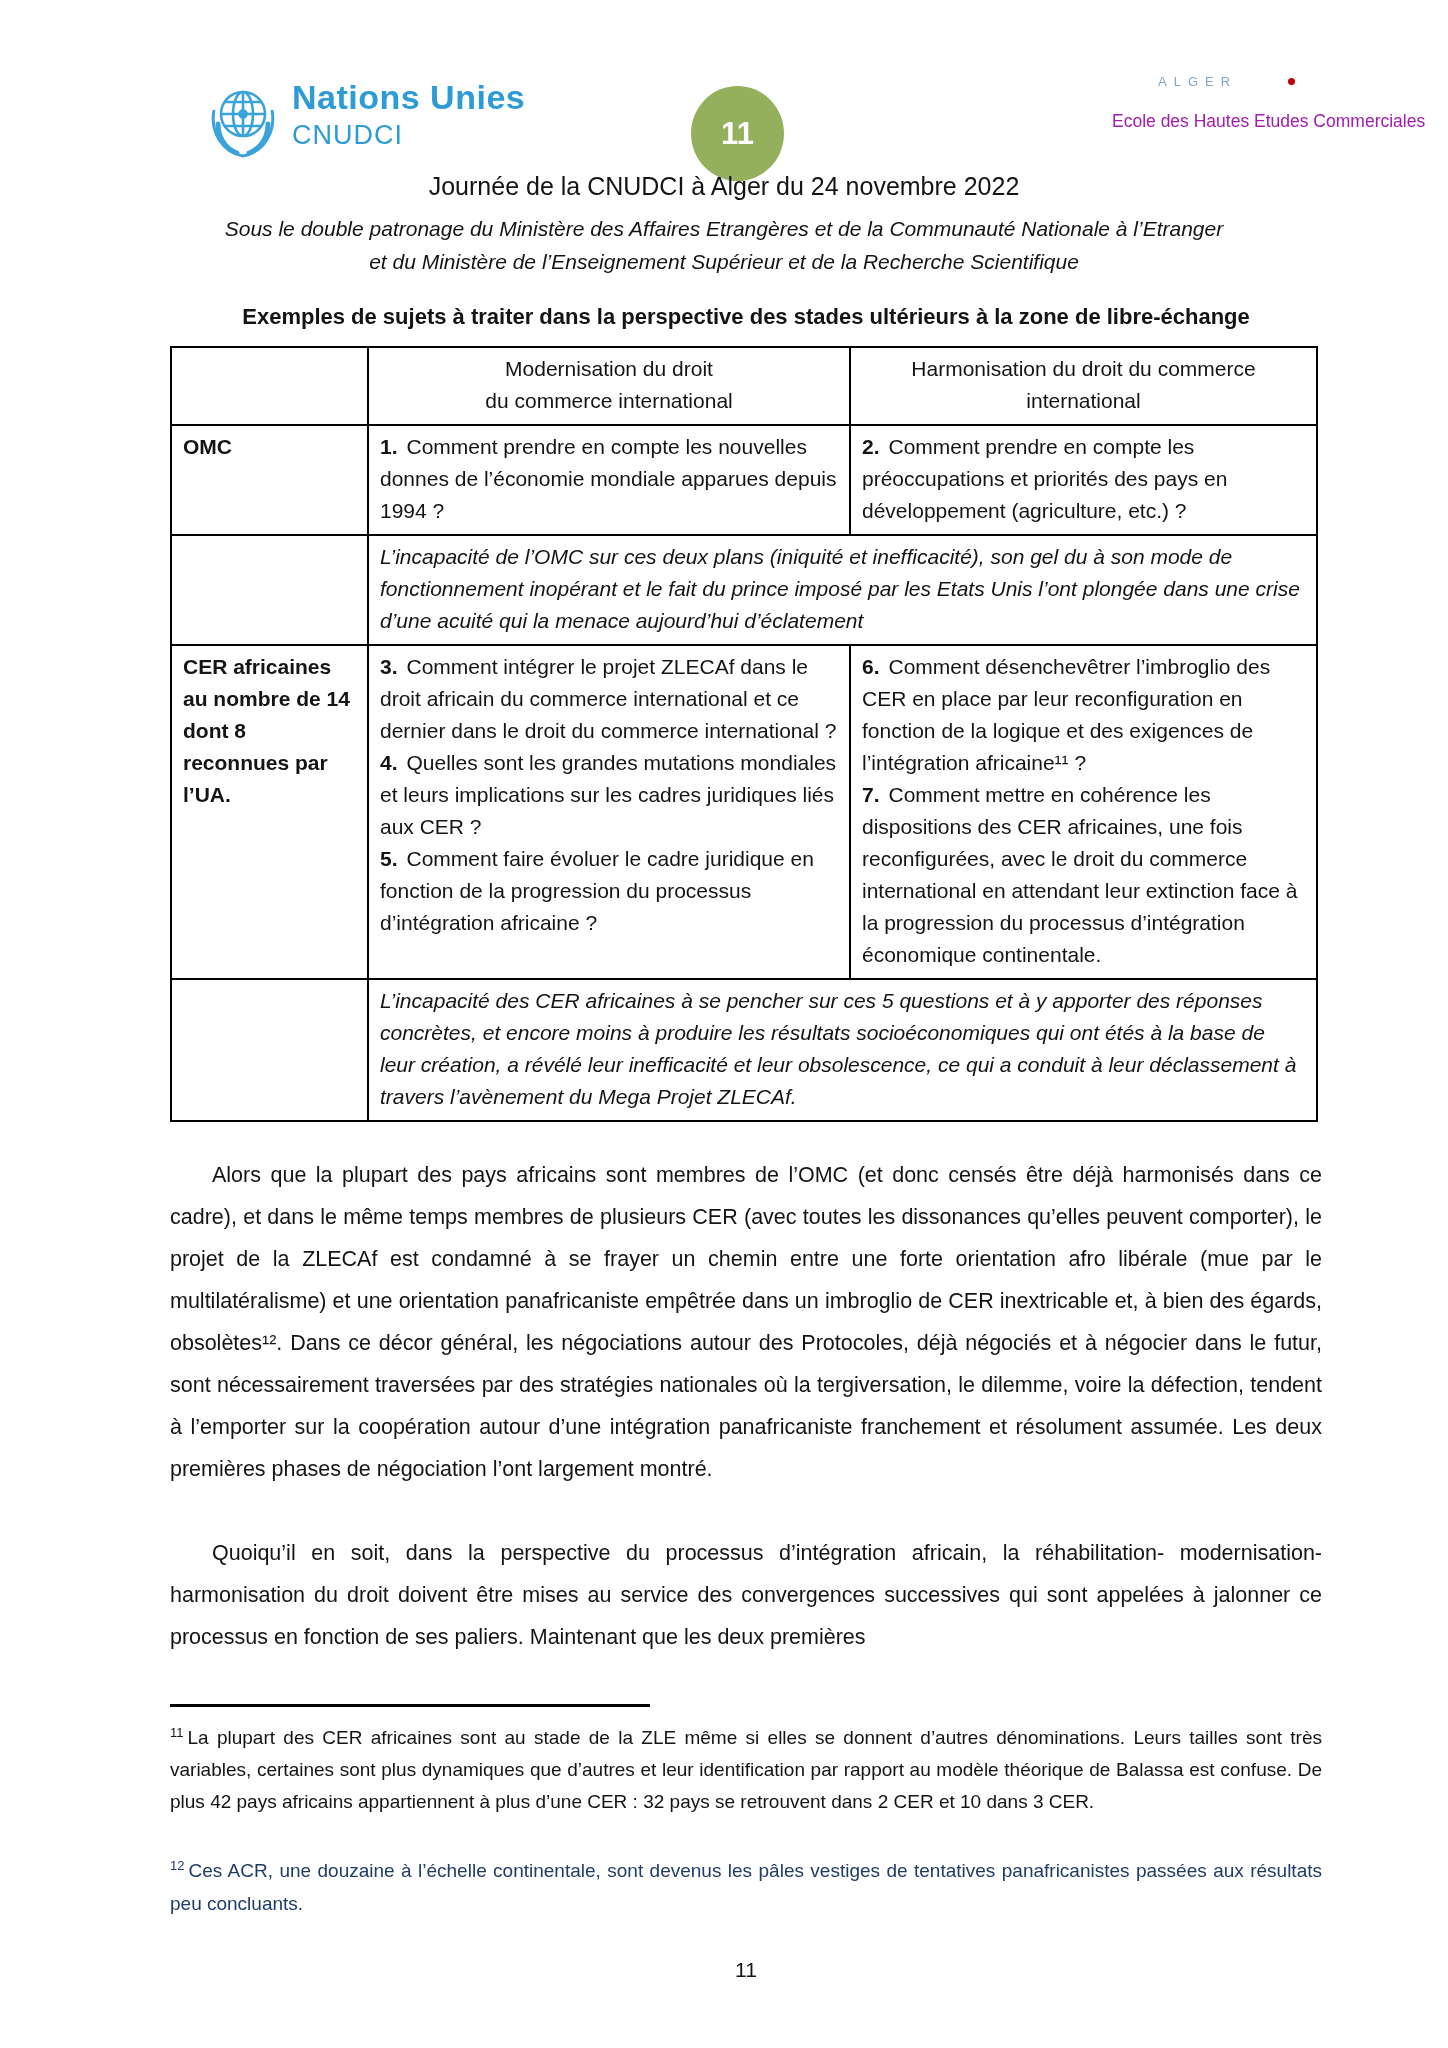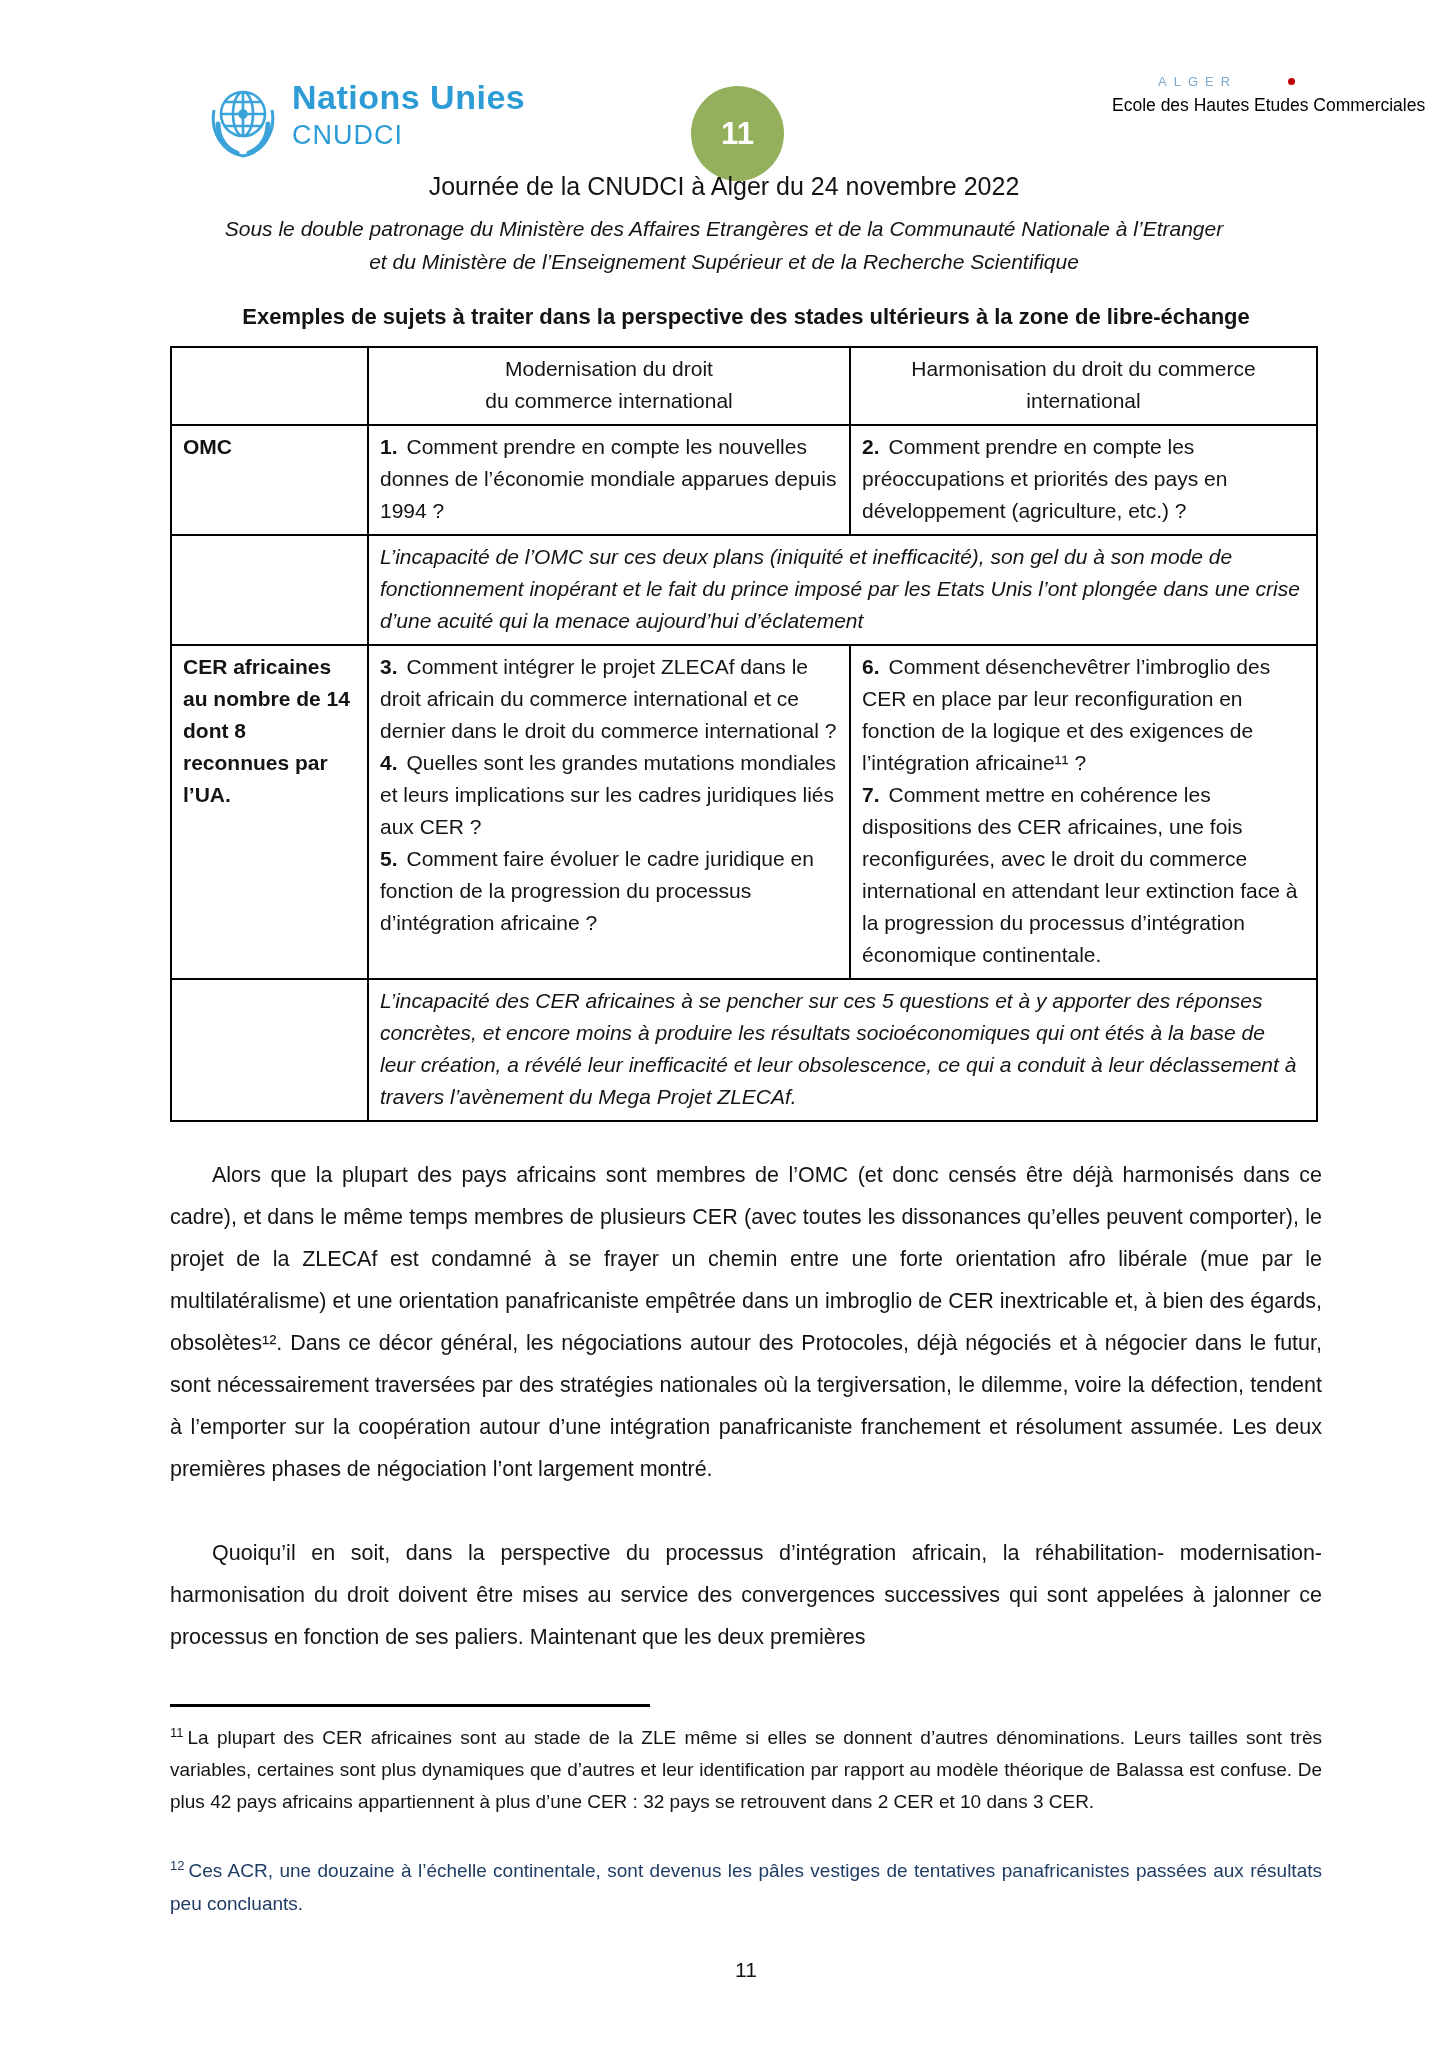--- a/index.html
+++ b/index.html
@@ -25,21 +25,21 @@
   .hec{position:absolute;left:1112px;top:76px;width:300px;}
   .hec-row1{display:flex;align-items:flex-start;}
   .hec-mark{margin-top:6px;}
   .hec-acronym{font-size:46px;font-weight:bold;letter-spacing:-1px;line-height:1;margin-left:2px;}
   .hec-taglines{margin-left:14px;margin-top:2px;text-align:right;flex:1;}
   .hec-tag1{font-size:17px;color:#4472a8;}
   .hec-tag2{font-size:16px;color:#8a9cb5;margin-top:6px;}
   .hec-city-row{display:flex;align-items:center;margin-left:46px;margin-top:-2px;gap:41px;}
   .hec-city{font-size:13px;letter-spacing:7px;color:#7fa8c9;}
   .hec-dot{width:7px;height:7px;border-radius:50%;background:#c00000;margin-left:10px;}
-  .hec-school{font-size:17.5px;color:#000000;margin-top:6px;white-space:nowrap;}
+  .hec-school{font-size:17.5px;color:#a21caf;margin-top:22px;white-space:nowrap;}
   .doc-title{
     position:absolute;left:0;top:172px;width:100%;
     text-align:center;font-size:25px;font-weight:normal;z-index:2;
   }
   .patronage{position:absolute;left:0;top:212px;width:100%;text-align:center;
     font-size:21px;font-style:italic;line-height:33px;z-index:2;}
   
   .main{position:absolute;left:170px;top:304px;width:1152px;}
   .tbl-caption{text-align:center;font-size:22px;font-weight:bold;margin-bottom:16px;}
   table.grid{width:1146px;border-collapse:collapse;table-layout:fixed;}

